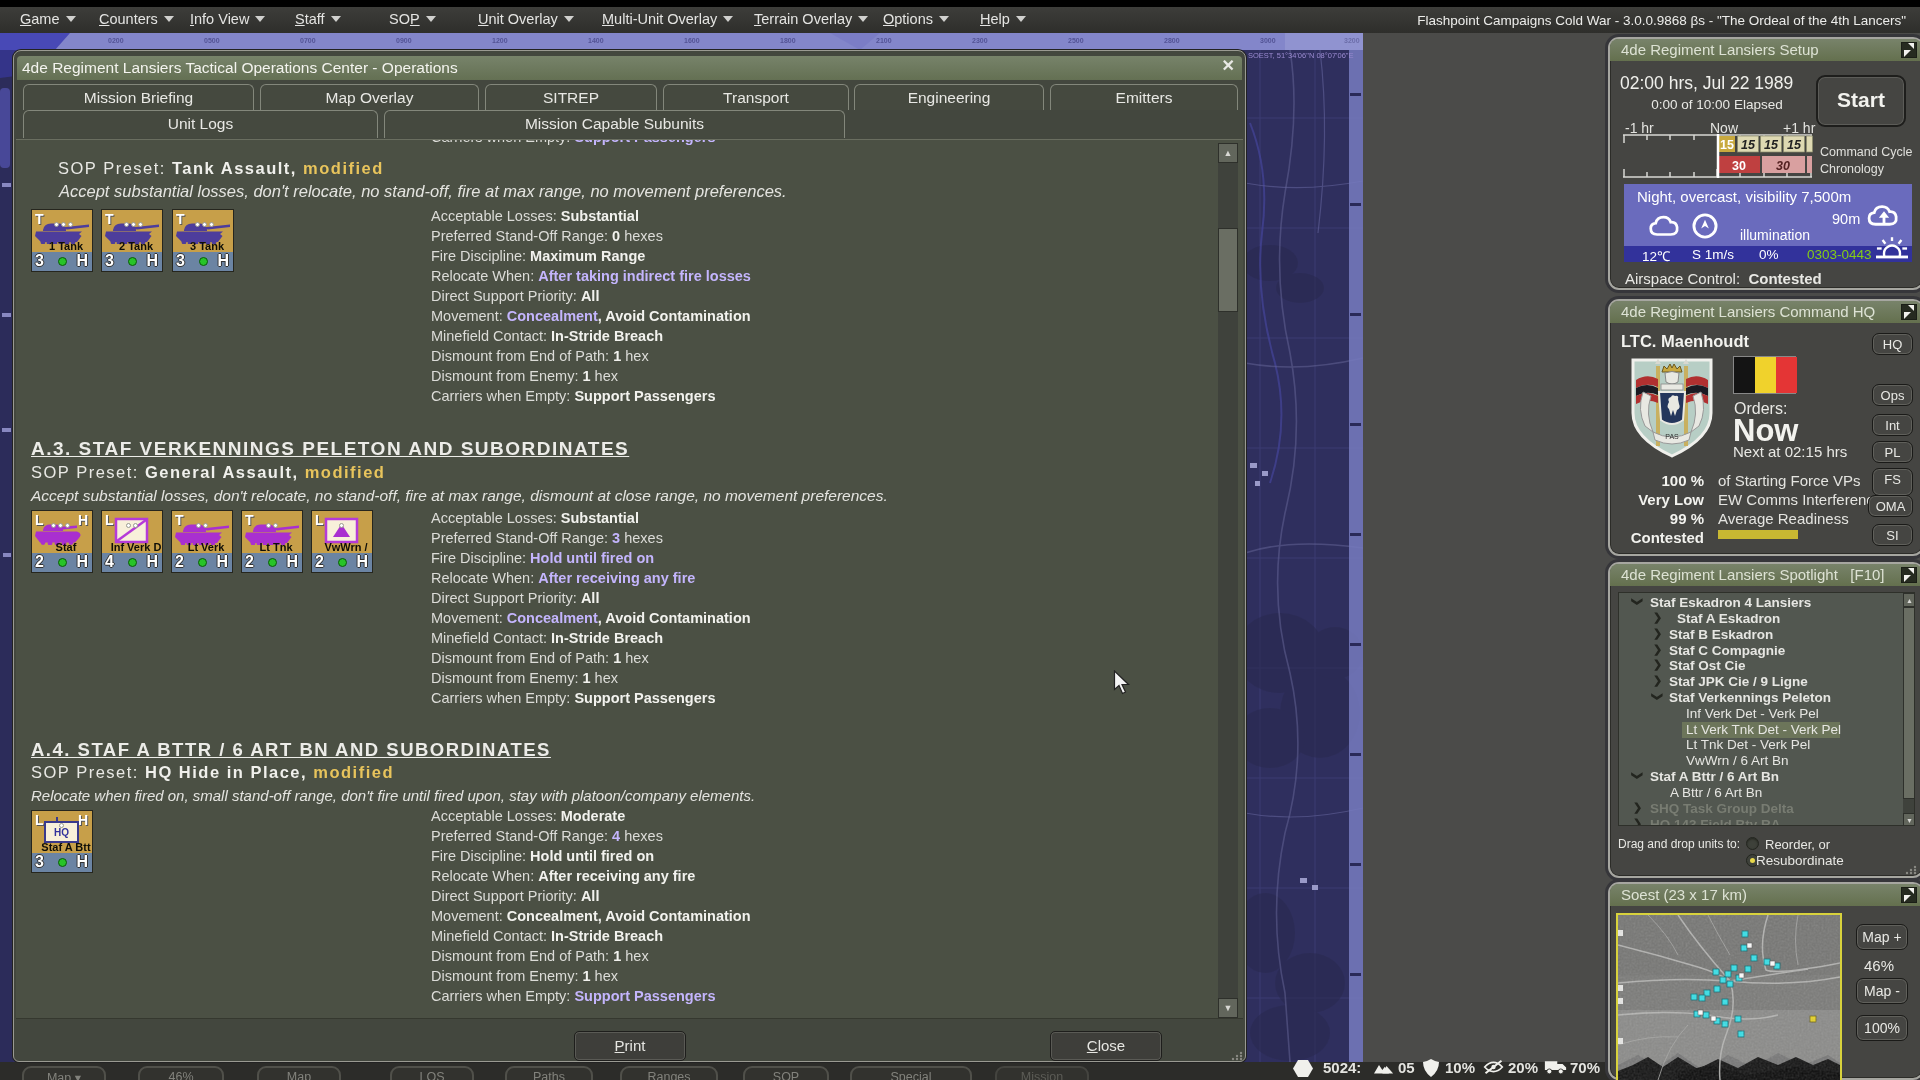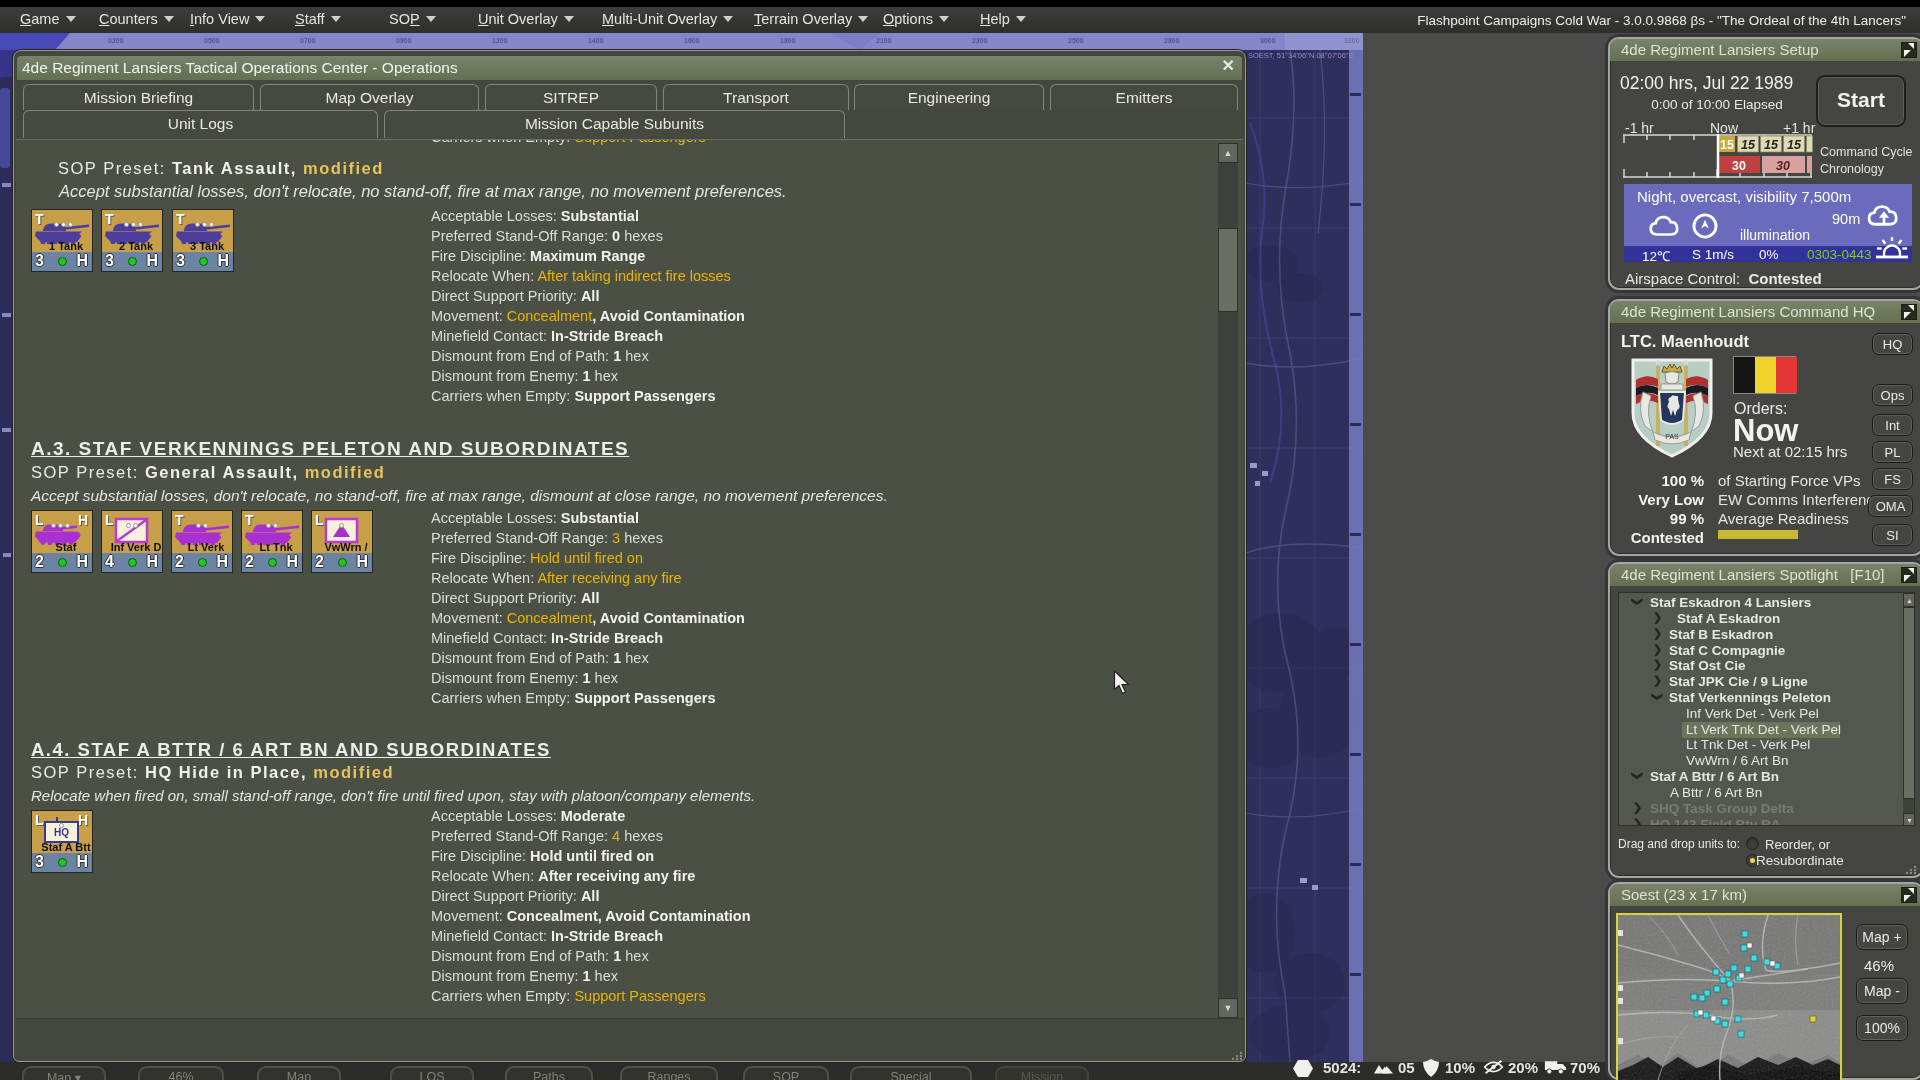--- a/index.html
+++ b/index.html
@@ -35,21 +35,21 @@
 .fbtn { position:absolute; top:12px; width:112px; height:30px; background:#3e3e3a; border:1px solid #1e1e1c; box-shadow:inset 0 0 0 1px #5a5a55; border-radius:5px; color:#e6e6e2; font-size:15px; text-align:center; padding-top:5px; }
 
 
 .sop-label { color:#e9e9e5; font-size:16.5px; letter-spacing:1.5px; }
 .sop-label b { color:#f0f0ec; }
 .sop-label .mod { color:#e8c45c; font-weight:bold; }
 .ital { color:#e4e4e0; font-size:16.5px; font-style:italic; }
 .sech { color:#ecece8; font-size:19px; font-weight:bold; letter-spacing:1.5px; text-decoration:underline; }
 .kv { position:absolute; left:415px; color:#dcdcd8; font-size:14.5px; line-height:20px; white-space:nowrap; }
 .kv b { color:#f2f2ee; }
-.kv .y { color:#eab308; font-weight:normal;text-align:right; }
+.kv .y { color:#c4b5fd; font-weight:bold;text-align:right; }
 
 
 .sbar { position:absolute; background:#3f423c; }
 .sbtn { position:absolute; background:#62665c; border:1px solid #2e302b; color:#d8d8d4; font-size:9px; text-align:center; }
 .sthumb { position:absolute; background:#6a6e63; border:1px solid #2e302b; }
 
 
 .ctr { position:absolute; width:62px; height:63px; background:#c79f49; border:1.5px solid #26261e; }
 .ctr .cl { position:absolute; left:3px; top:1px; color:#fff; font-weight:bold; font-size:14px; text-shadow:1px 1px 0 #555; }
 .ctr .ch { position:absolute; right:4px; top:1px; color:#fff; font-weight:bold; font-size:14px; text-shadow:1px 1px 0 #555; }
@@ -465,20 +465,24 @@
     <svg class="abs" style="left:1216px; top:1000px;" width="13" height="11">
         <g fill="#8a8a84">
           <circle cx="11" cy="2" r="1.2"></circle>
           <circle cx="7" cy="5" r="1.2"></circle>
           <circle cx="11" cy="5" r="1.2"></circle>
           <circle cx="3" cy="8" r="1.2"></circle>
           <circle cx="7" cy="8" r="1.2"></circle>
           <circle cx="11" cy="8" r="1.2"></circle>
         </g>
       </svg>
+    <div id="dfooter">
+      <div class="fbtn" style="left:558px;"><u>P</u>rint</div>
+      <div class="fbtn" style="left:1034px;"><u>C</u>lose</div>
+    </div>
   </div>
 
   <div class="panel abs" id="p-setup" style="left:1608px; top:37px; width:316px; height:253px;">
     <div class="ptitle">4de Regiment Lansiers Setup</div>
     <div class="picon"></div>
     <div class="abs" style="left:10px; top:34px; width:194px; text-align:left; color:#f0f0ec; font-size:17.5px; white-space:nowrap;">02:00 hrs, Jul 22 1989</div>
     <div class="abs" style="left:10px; top:58px; width:194px; text-align:center; color:#e8e8e4; font-size:13.5px; white-space:nowrap;">0:00 of 10:00 Elapsed</div>
     <div class="abs" style="left:206px; top:36px; width:90px; height:52px; background:#454542; border:2px solid #1e1e1c; box-shadow:inset 0 0 0 1px #5c5c58; border-radius:9px; color:#f2f2ee; font-size:21px; font-weight:bold; text-align:center; padding-top:11px;">Start</div>
     <div class="abs" style="left:15px; top:81px; color:#e4e4e0; font-size:14px;">-1 hr</div>
     <div class="abs" style="left:100px; top:81px; color:#e4e4e0; font-size:14px;">Now</div>
@@ -596,21 +600,21 @@
     <div class="abs" style="left:124px; top:99px; color:#e8e8e4; font-size:16px;">Orders:</div>
     <div class="abs" style="left:123px; top:112px; color:#f2f2ee; font-size:31px; font-weight:bold;">Now</div>
     <div class="abs" style="left:123px; top:142px; color:#e8e8e4; font-size:15px;">Next at 02:15 hrs</div>
     <div class="abs" style="left:20px; top:170px; width:74px; text-align:right; color:#f2f2ee; font-size:15px; font-weight:bold; line-height:19px;">100 %<br>Very Low<br>99 %<br>Contested</div>
     <div class="abs" style="left:108px; top:170px; color:#e4e4e0; font-size:15px; line-height:19px;">of Starting Force VPs<br>EW Comms Interference<br>Average Readiness</div>
     <div class="abs" style="left:108px; top:229px; width:80px; height:9px; background:#c8b832;"></div>
     <div class="rbtn" style="left:262px; top:32px; width:41px; height:22px; padding-top:3px;">HQ</div>
     <div class="rbtn" style="left:262px; top:83px; width:41px; height:22px; padding-top:3px;">Ops</div>
     <div class="rbtn" style="left:262px; top:113px; width:41px; height:22px; padding-top:3px;">Int</div>
     <div class="rbtn" style="left:262px; top:140px; width:41px; height:22px; padding-top:3px;">PL</div>
-    <div class="rbtn" style="left:262px; top:167px; width:41px; height:22px; padding-top:3px;">FS</div>
+    <div class="rbtn" style="left:262px; top:167px; width:41px; height:28px; padding-top:3px;">FS</div>
     <div class="rbtn" style="left:258px; top:194px; width:45px; height:22px; padding-top:3px;">OMA</div>
     <div class="rbtn" style="left:262px; top:223px; width:41px; height:22px; padding-top:3px;">SI</div>
   </div>
 
   <div class="panel abs" id="p-spot" style="left:1608px; top:562px; width:316px; height:316px;">
     <div class="ptitle">4de Regiment Lansiers Spotlight&nbsp;&nbsp;&nbsp;[F10]</div>
     <div class="picon"></div>
     <div class="abs" style="left:8px; top:28px; width:297px; height:234px; background:#525750; border:1px solid #2e302a; overflow:hidden;">
       <div class="trow b" style="top:2px;">
           <span class="chv open" style="left:14px;">❯</span>

